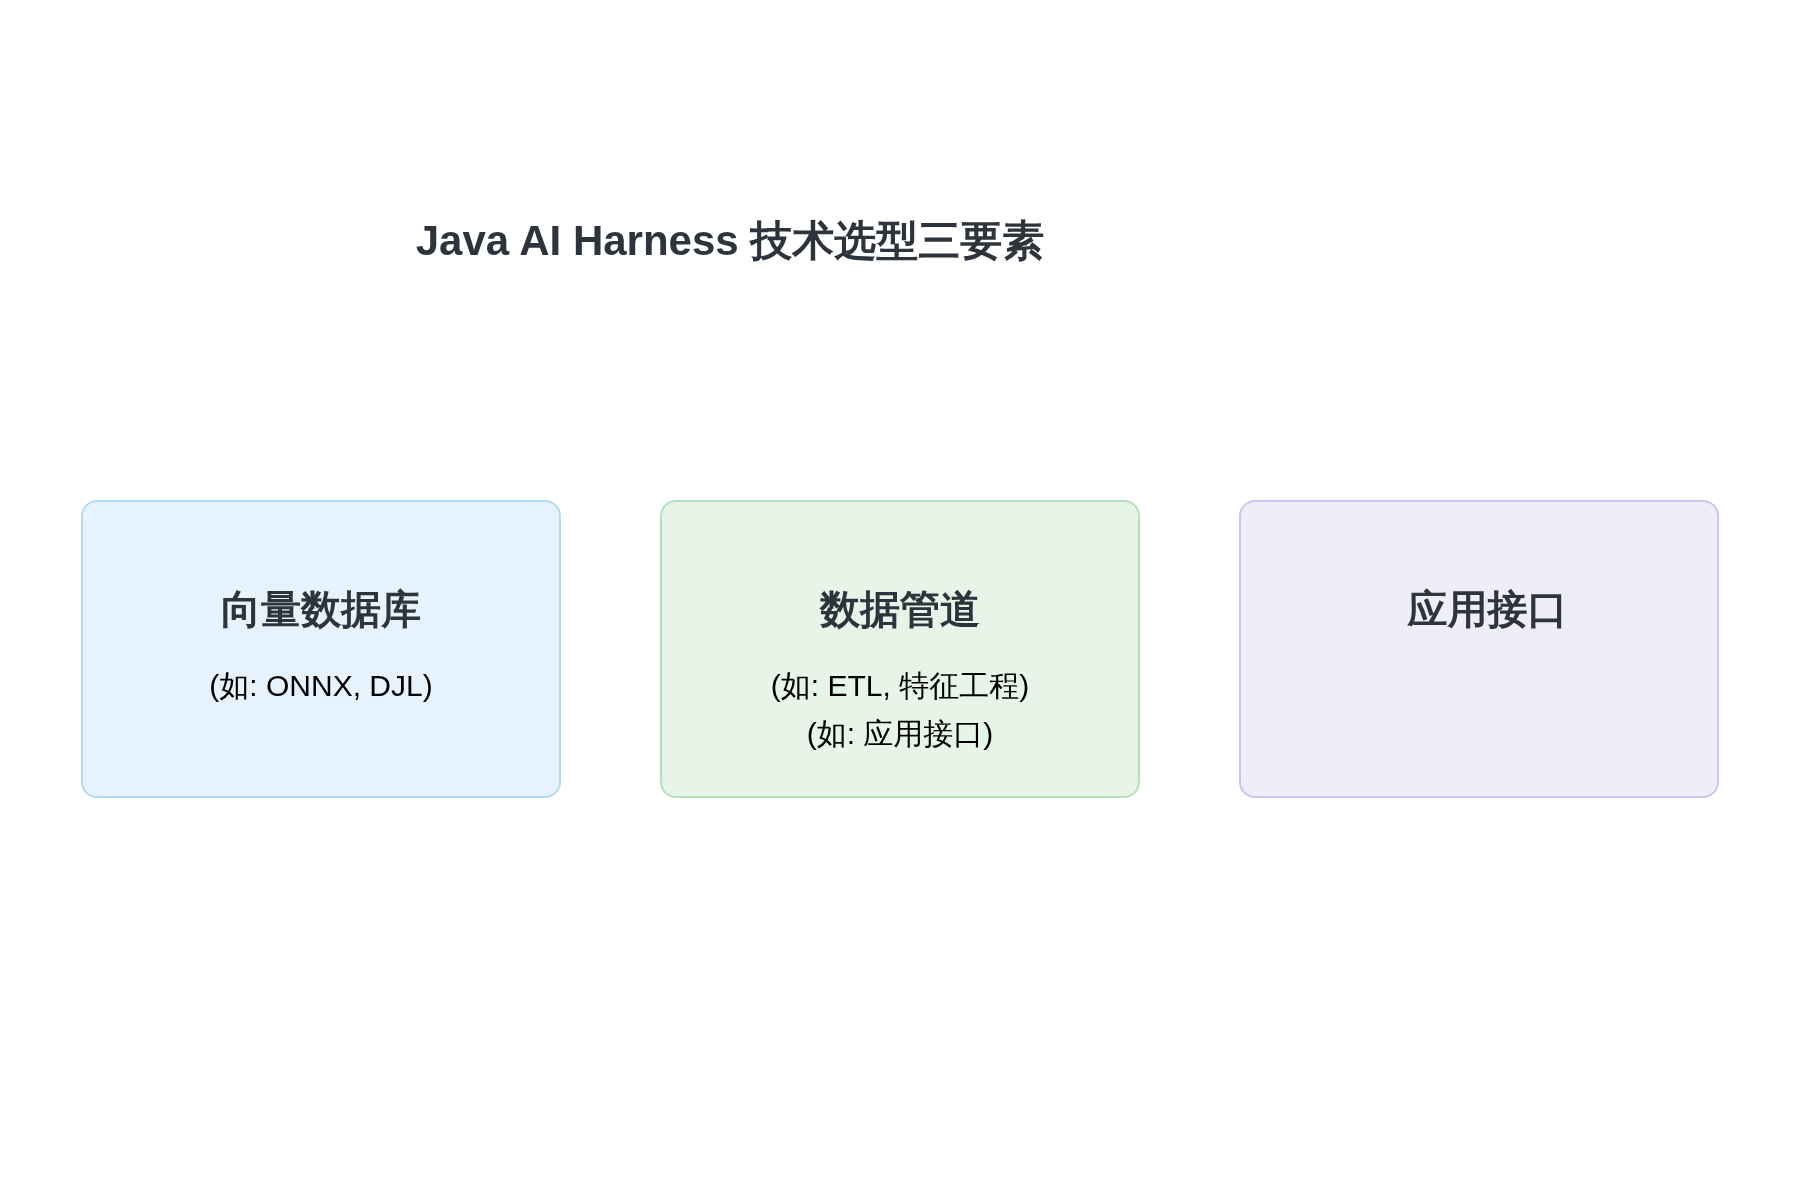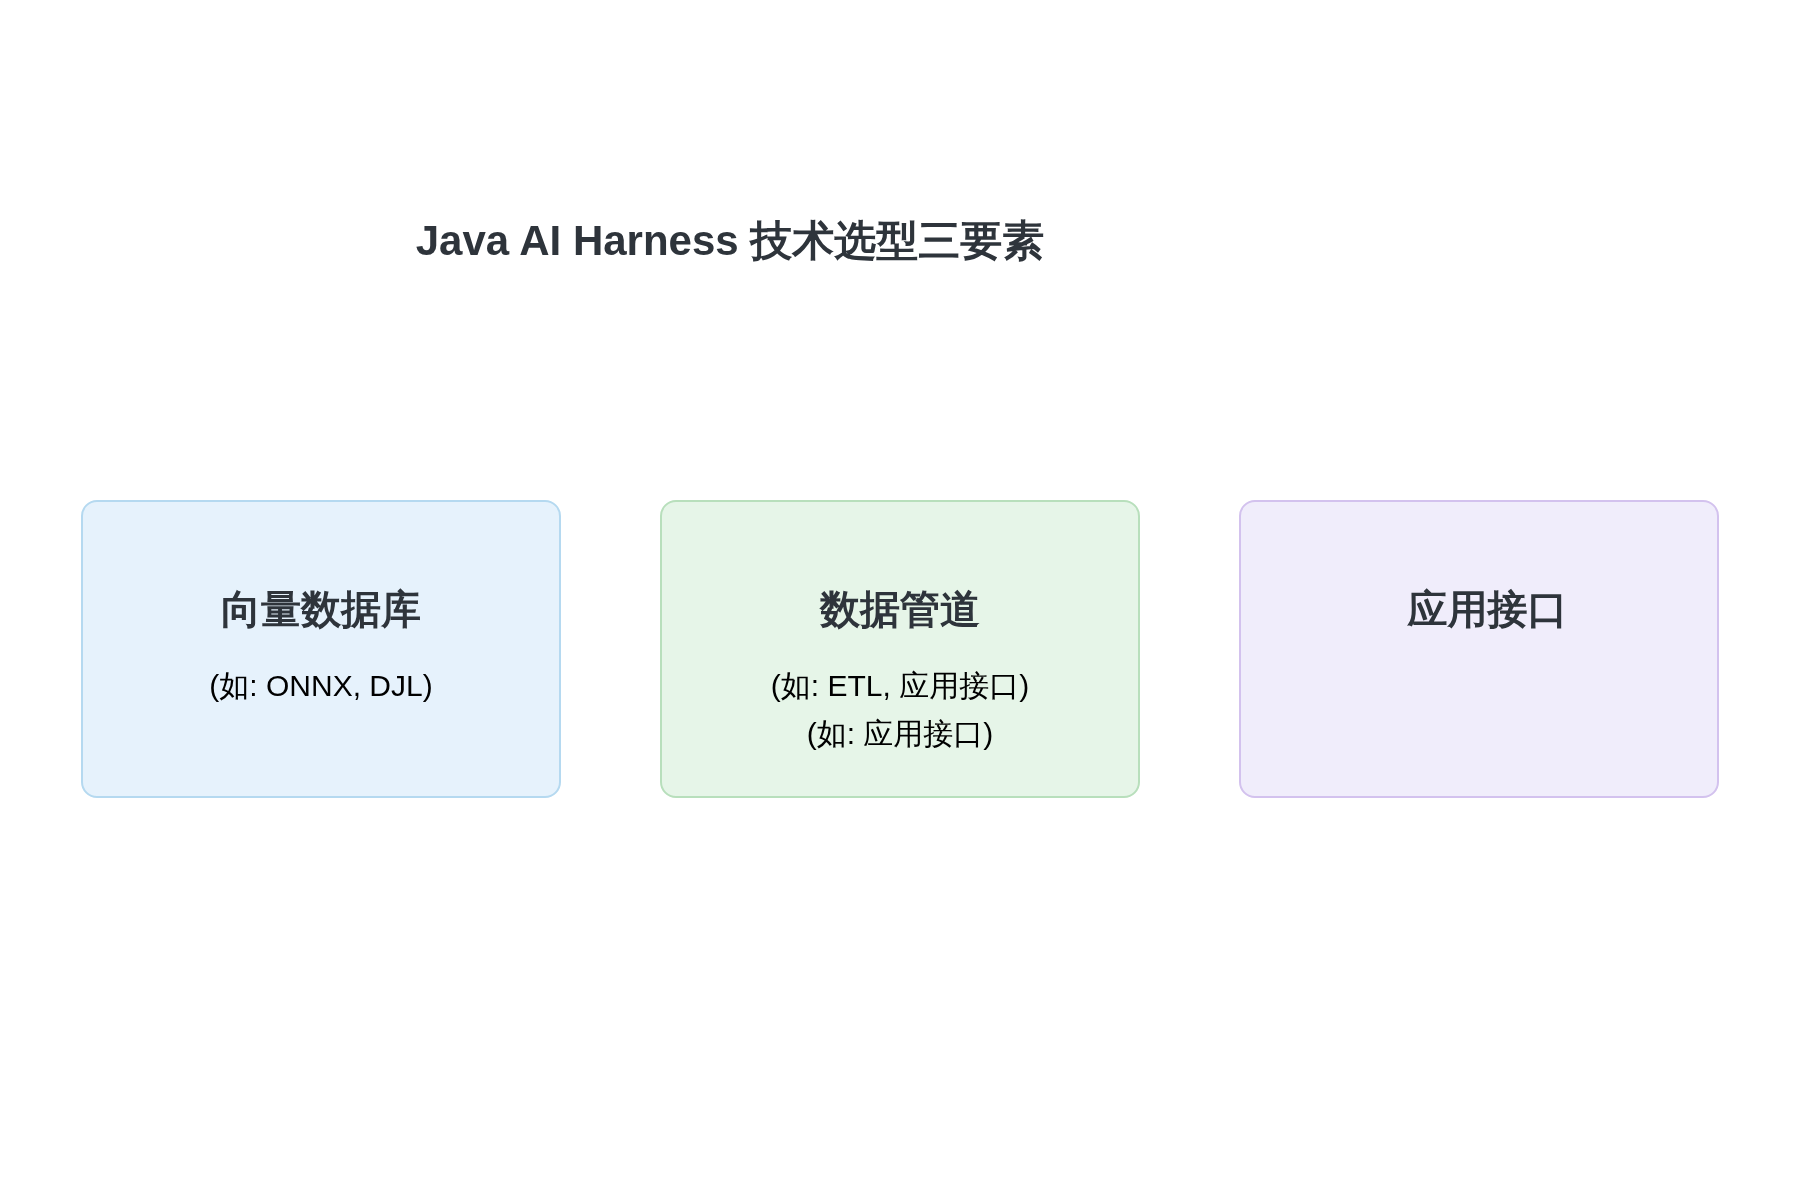--- a/index.html
+++ b/index.html
@@ -67,21 +67,21 @@
     <section class="card" style="background: rgb(230, 242, 252); border-color: rgb(181, 217, 240);">
       <h2 class="card-title">向量数据库</h2>
       <div class="card-lines">
         <p class="card-line">(如: ONNX, DJL)</p>
       </div>
     </section>
 
     <section class="card" style="background: rgb(230, 245, 232); border-color: rgb(184, 223, 188);">
       <h2 class="card-title">数据管道</h2>
       <div class="card-lines">
-        <p class="card-line">(如: ETL, 应用接口)</p>
+        <p class="card-line">(如: ETL, 特征工程)</p>
         <p class="card-line">(如: 应用接口)</p>
       </div>
     </section>
 
     <section class="card" style="background: rgb(240, 237, 251); border-color: rgb(211, 194, 238); padding-left: 17px;">
       <h2 class="card-title">应用接口</h2>
     </section>
 
   </div>
 </div>

